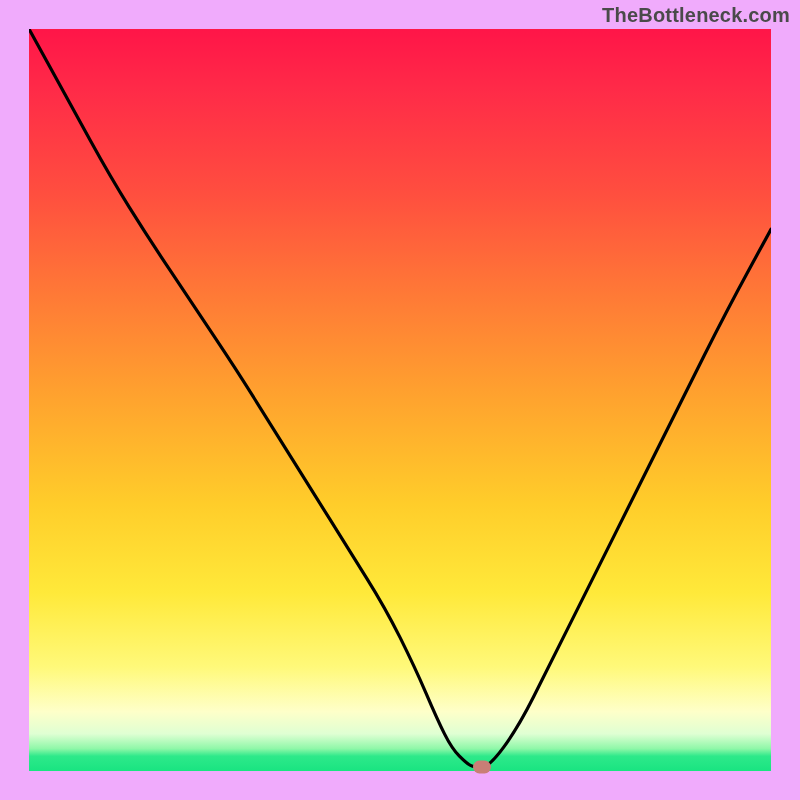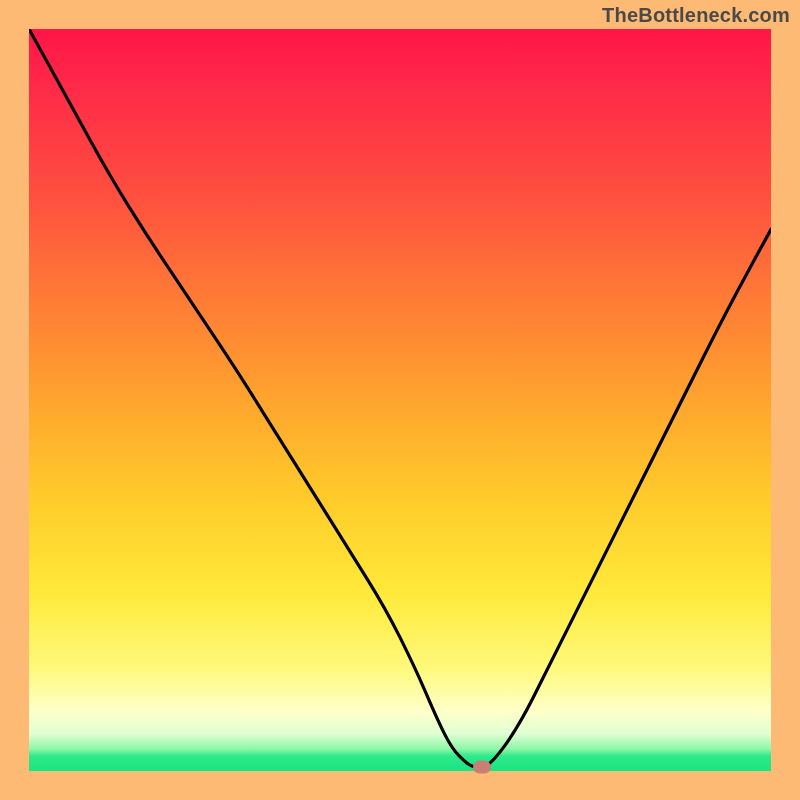--- a/index.html
+++ b/index.html
@@ -8,21 +8,21 @@
     width: 800px;
     height: 800px;
     background: #000;
     font-family: Arial, Helvetica, sans-serif;
     overflow: hidden;
   }
   .container {
     position: relative;
     width: 800px;
     height: 800px;
-    background: #fdba74;
+    background: #f0abfc;
   }
   .watermark {
     position: absolute;
     top: 4px;
     right: 10px;
     color: #4a4a4a;
     font-size: 20px;
     font-weight: 600;
     letter-spacing: 0.2px;
     z-index: 10;

